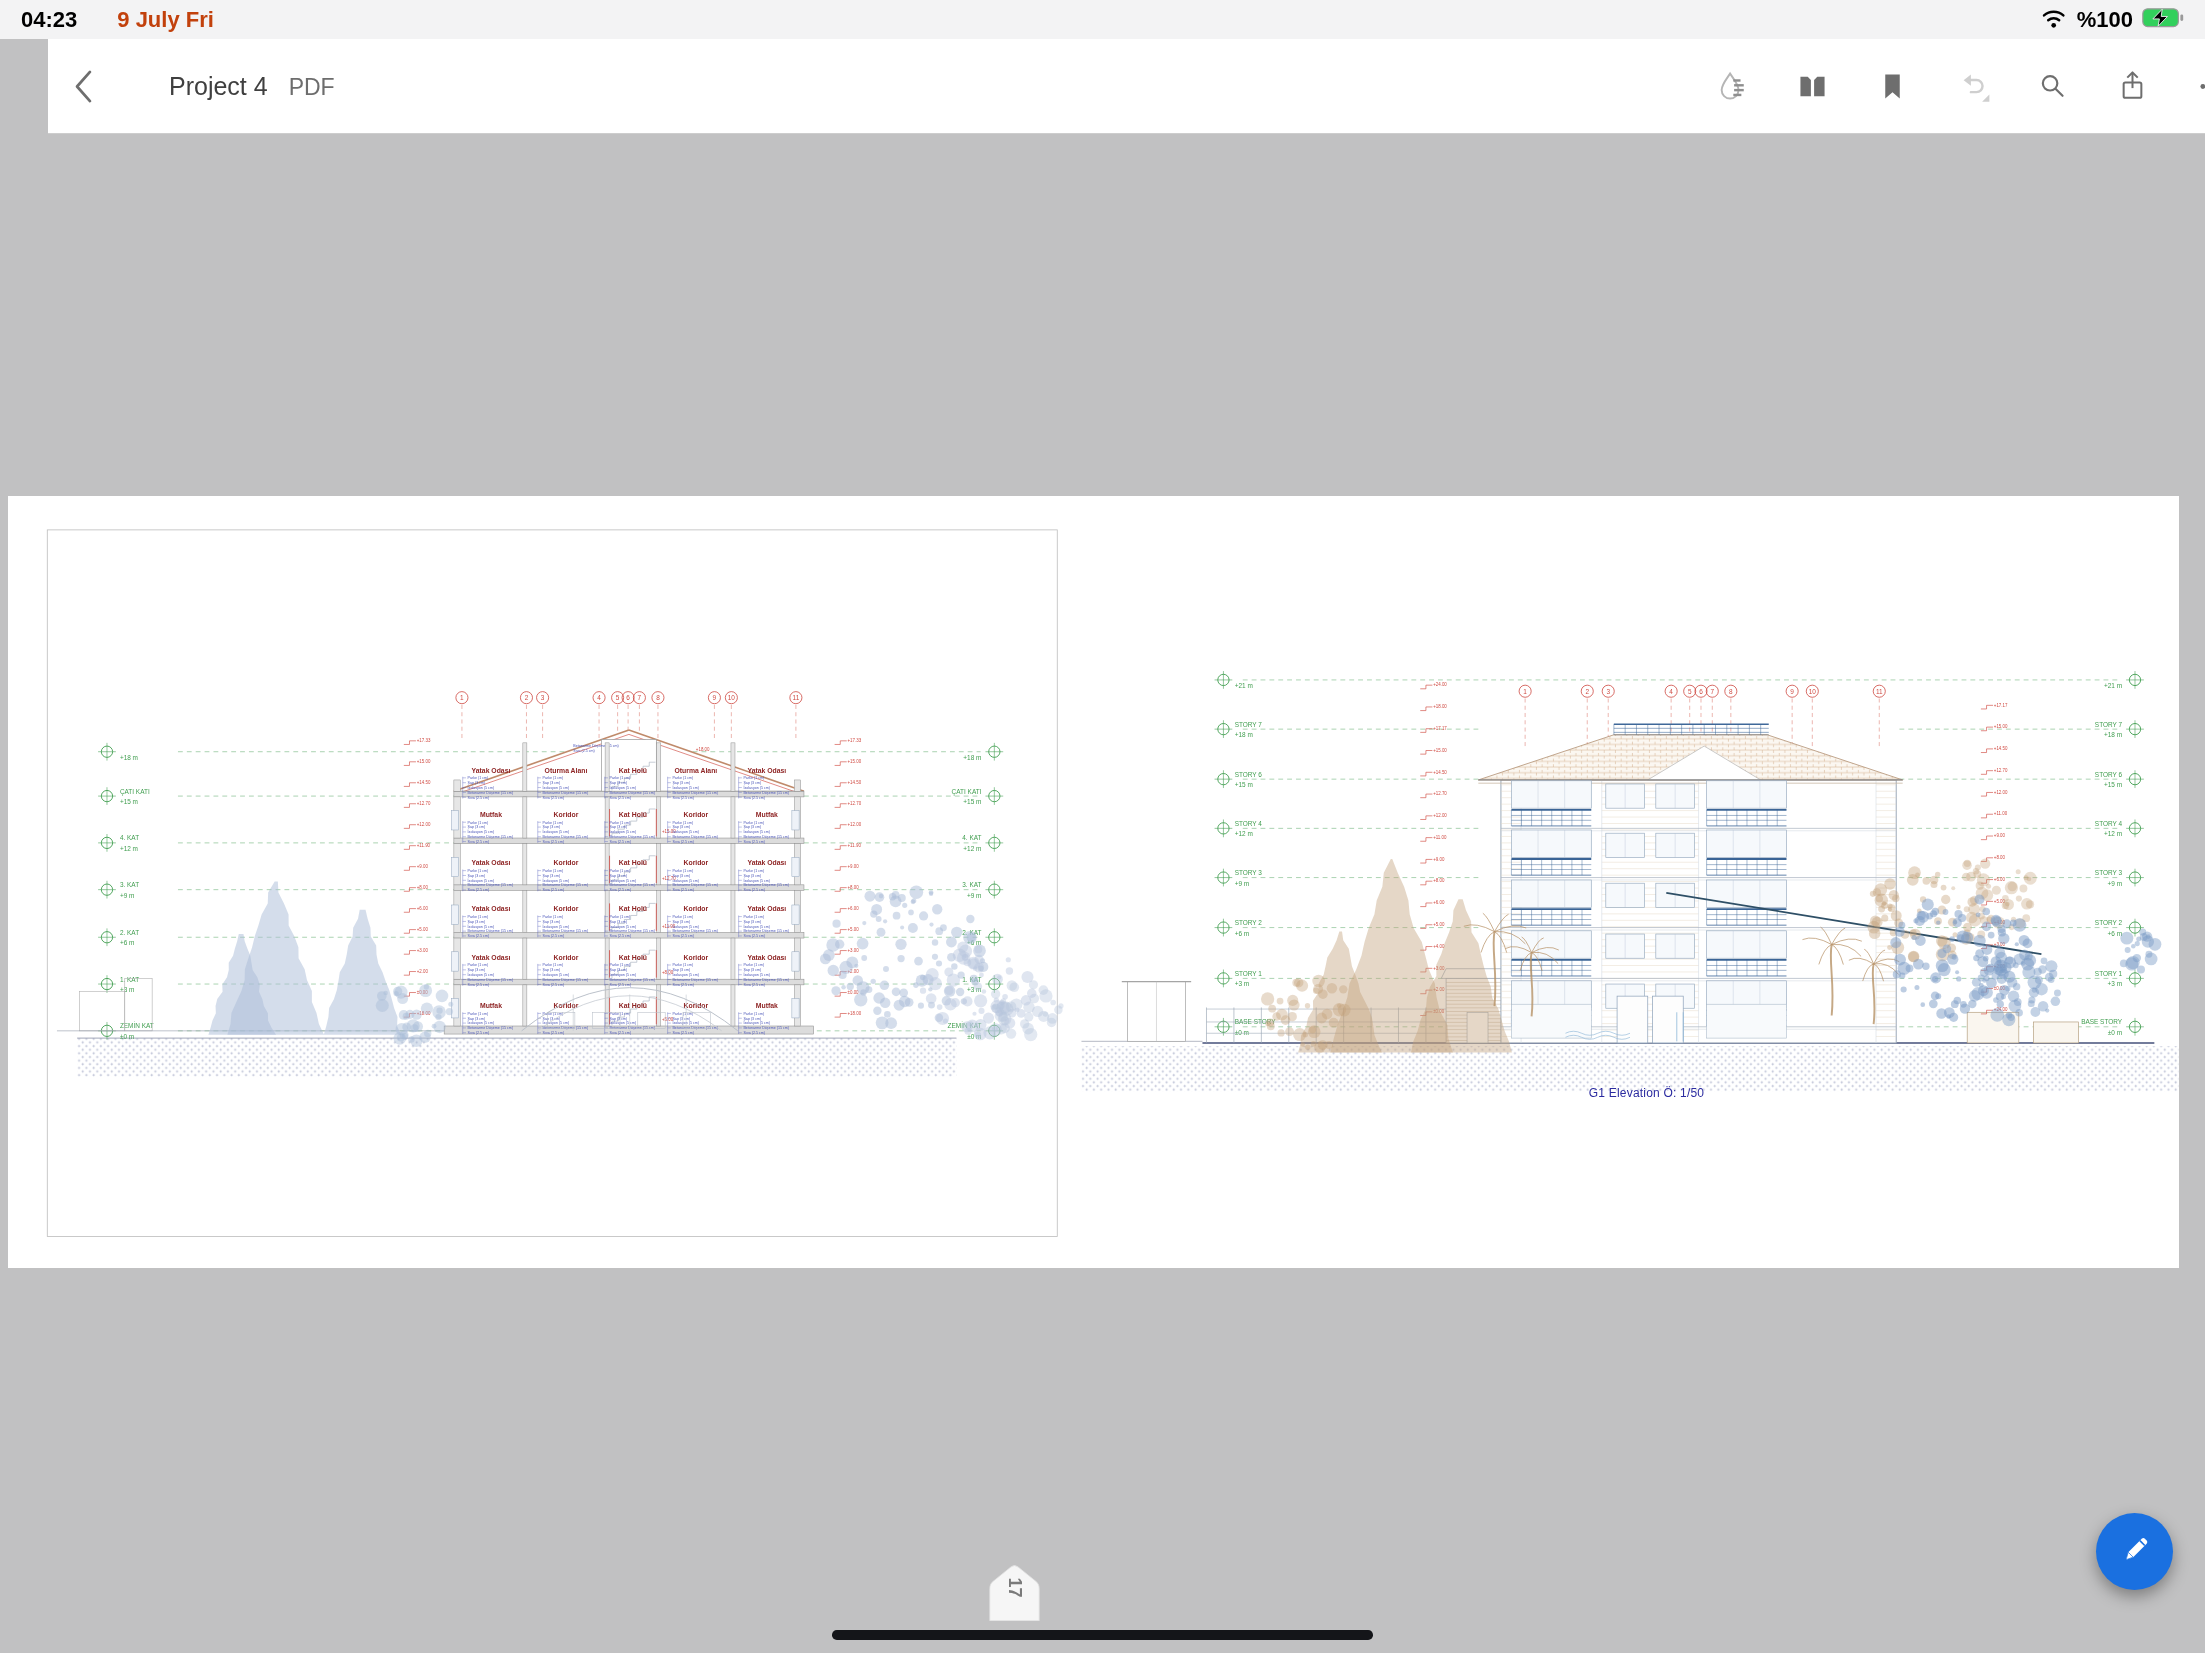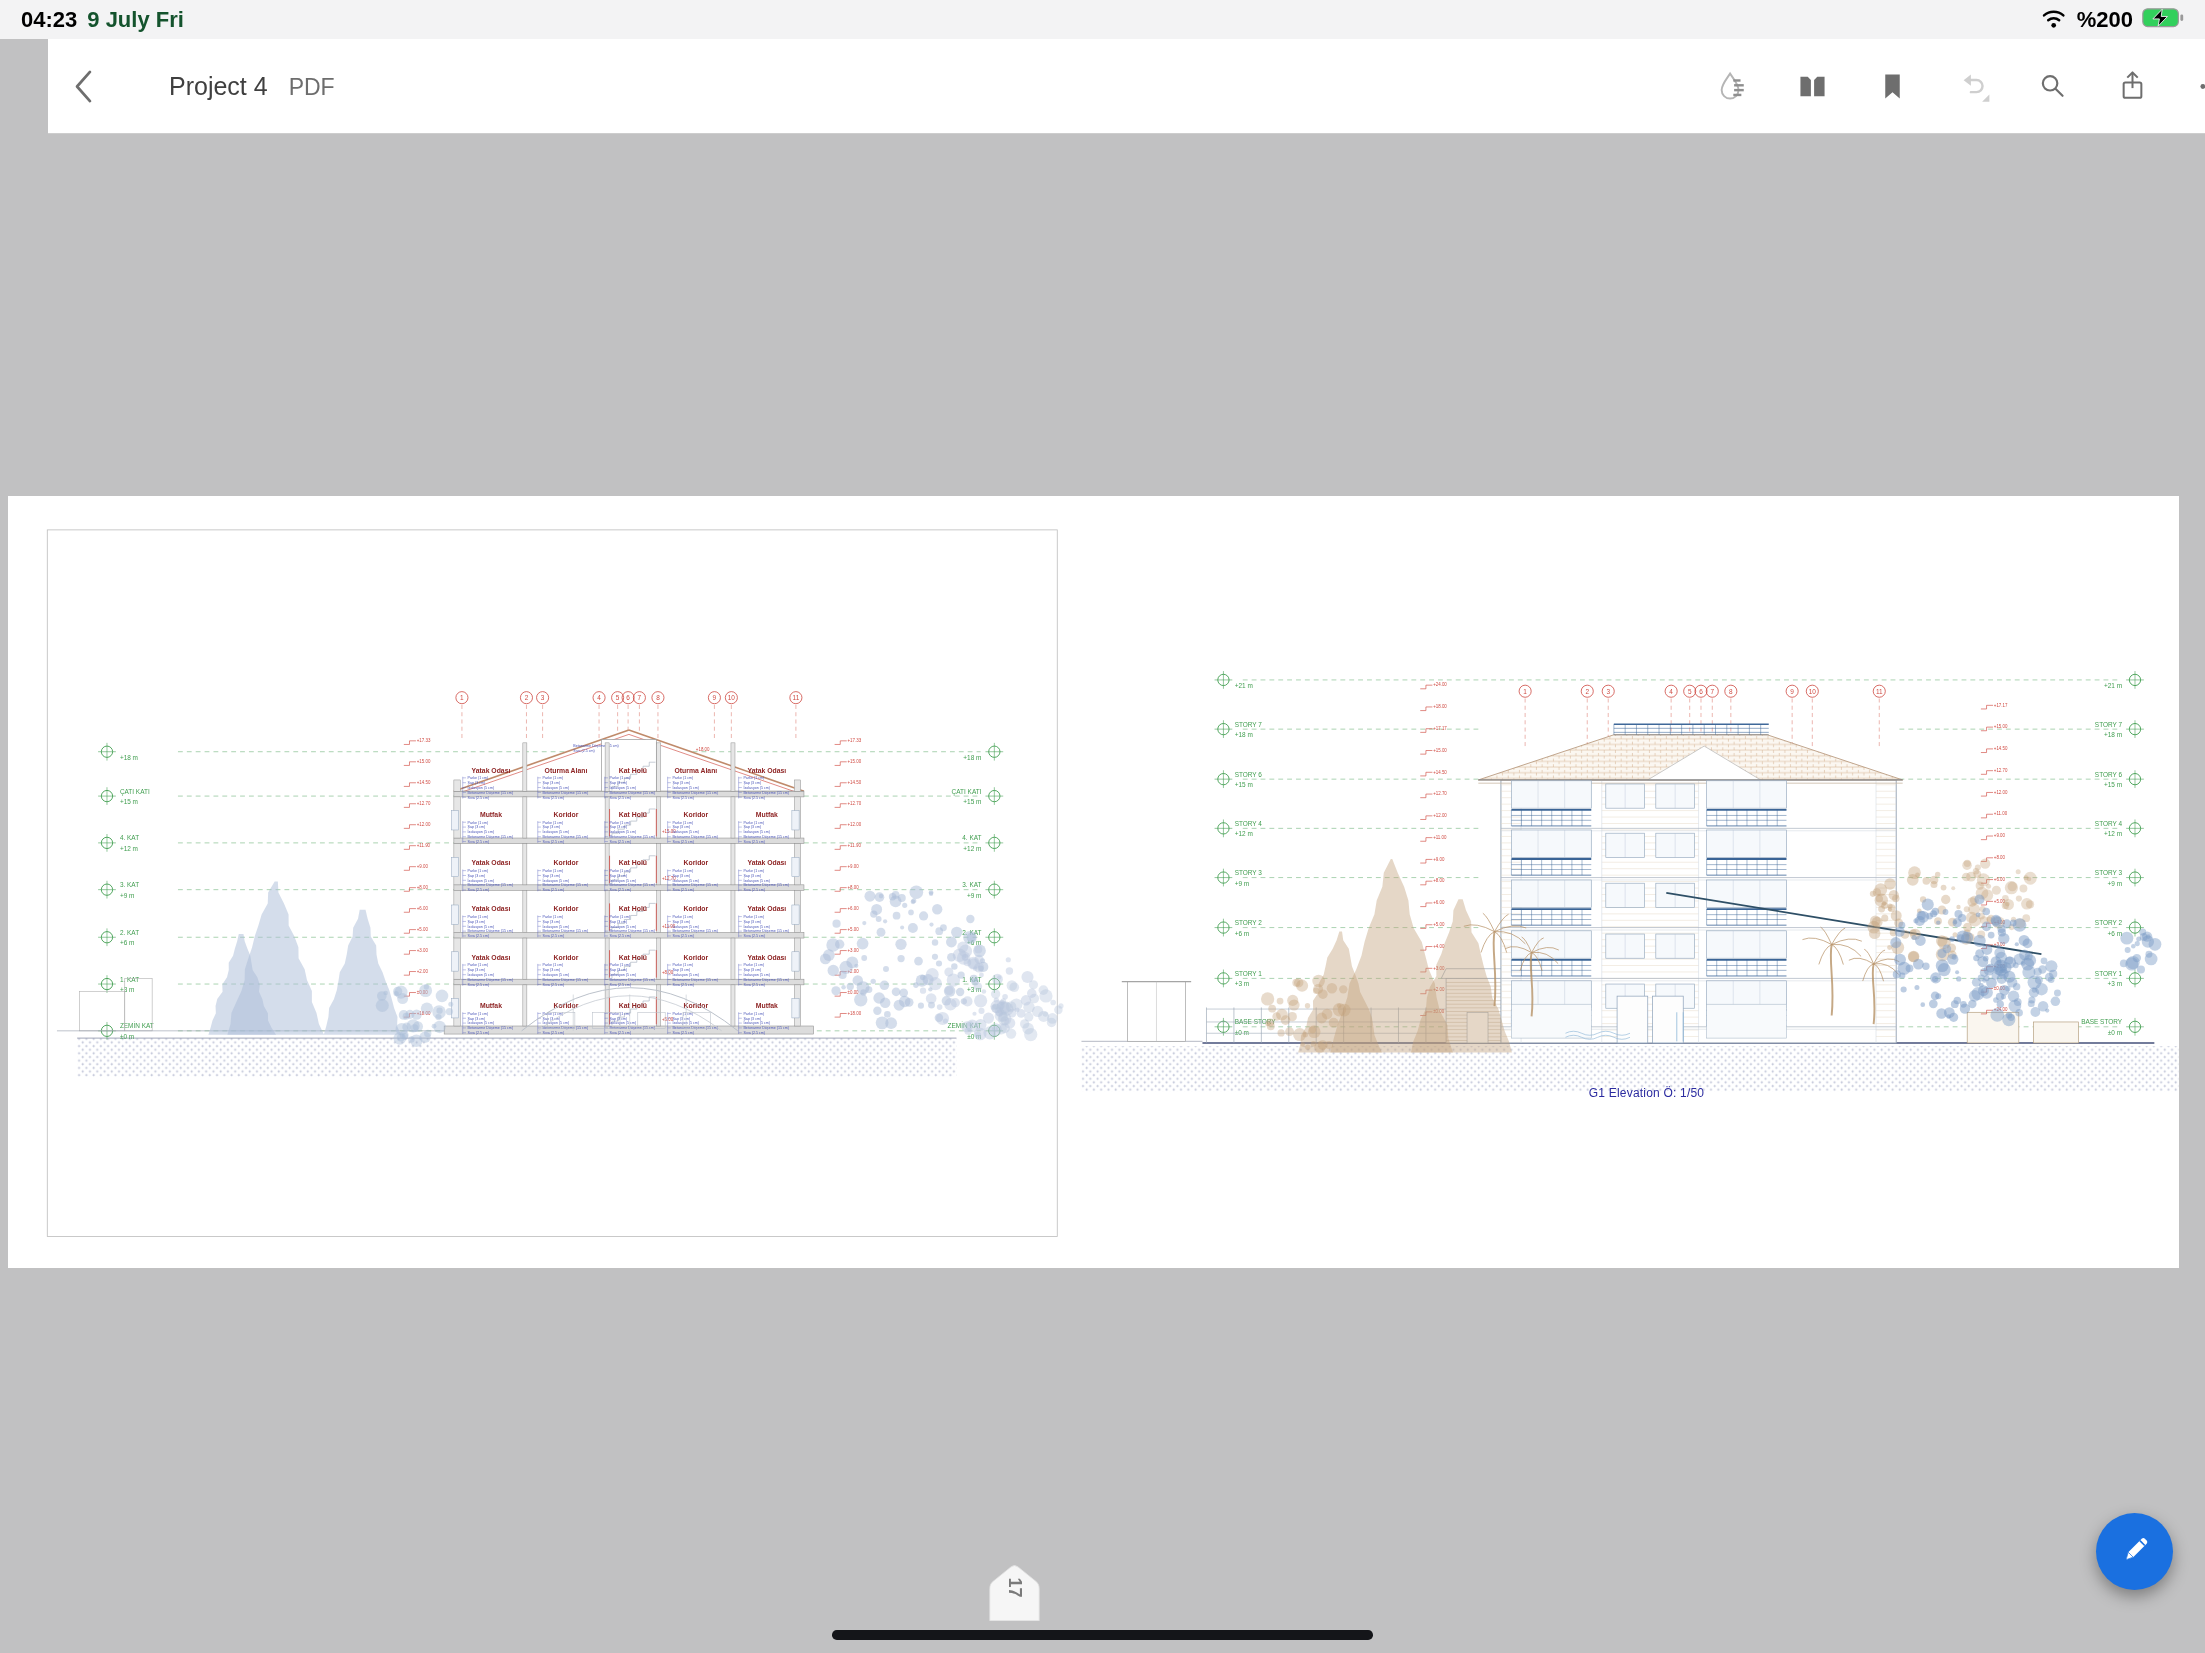--- a/index.html
+++ b/index.html
@@ -8,21 +8,21 @@
     background:#c1c1c2;font-family:"Liberation Sans",sans-serif;
   }
   
   .statusbar{
     position:absolute;top:0;left:0;width:2205px;height:39px;background:#f3f3f4;
     display:flex;justify-content:space-between;align-items:center;
     padding:0 21px;box-sizing:border-box;z-index:5;
   }
   .sb-left{display:flex;align-items:baseline}
   .sb-time{font-size:22px;font-weight:600;color:#000}
-  .sb-date{font-size:22px;font-weight:600;color:#14532d;margin-left:10px}
+  .sb-date{font-size:22px;font-weight:600;color:#c2410c;margin-left:40px}
   .sb-right{display:flex;align-items:center;gap:9px}
   .sb-batt{font-size:22px;font-weight:600;color:#000}
   
   .toolbar{
     position:absolute;top:39px;left:0;width:2205px;height:95px;background:#ffffff;
     border-bottom:0.8px solid #cdcdcd;display:flex;align-items:center;
     padding:0 22px 0 25px;box-sizing:border-box;z-index:5;margin-left:48px;
   }
   .tb-back{background:none;border:none;padding:0;width:21px;height:39px;cursor:pointer}
   .tb-title-wrap{display:flex;align-items:baseline;margin-left:75px}
@@ -66,21 +66,21 @@
     <span class="sb-date">9 July Fri</span>
   </div>
   <div class="sb-right">
     <span>
       <svg width="27.4" height="22" viewBox="0 0 34 27">
         <path d="M5,10.2 a18.5,18.5 0 0 1 24,0" stroke="#000" stroke-width="3.1" fill="none" stroke-linecap="round"></path>
         <path d="M10.2,16.2 a10.6,10.6 0 0 1 13.6,0" stroke="#000" stroke-width="3.1" fill="none" stroke-linecap="round"></path>
         <circle cx="17" cy="22.6" r="2.9" fill="#000"></circle>
       </svg>
     </span>
-    <span class="sb-batt">%200</span>
+    <span class="sb-batt">%100</span>
     <span>
       <svg width="42" height="19.4" viewBox="0 0 52 24">
         <rect x="1" y="1" width="44" height="22" rx="6" fill="#32d05c" stroke="#9a9a9a" stroke-width="1.5"></rect>
         <rect x="47.5" y="8" width="3.5" height="8" rx="1.7" fill="#9a9a9a"></rect>
         <polygon points="25,1.5 13.5,13.5 21.5,13.5 20,22.5 31.5,10.5 23.8,10.5" fill="#000" stroke="#f3f3f4" stroke-width="1.1"></polygon>
       </svg>
     </span>
   </div>
 </div>
 

